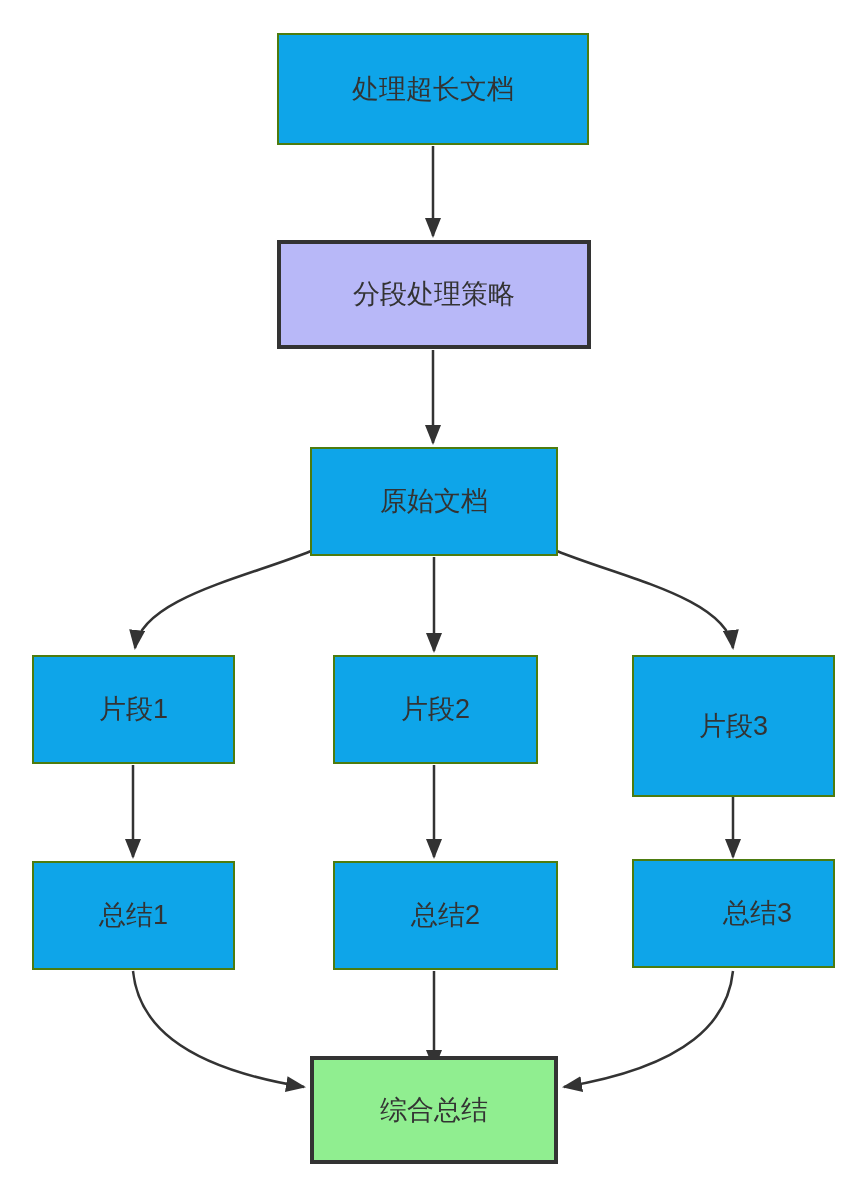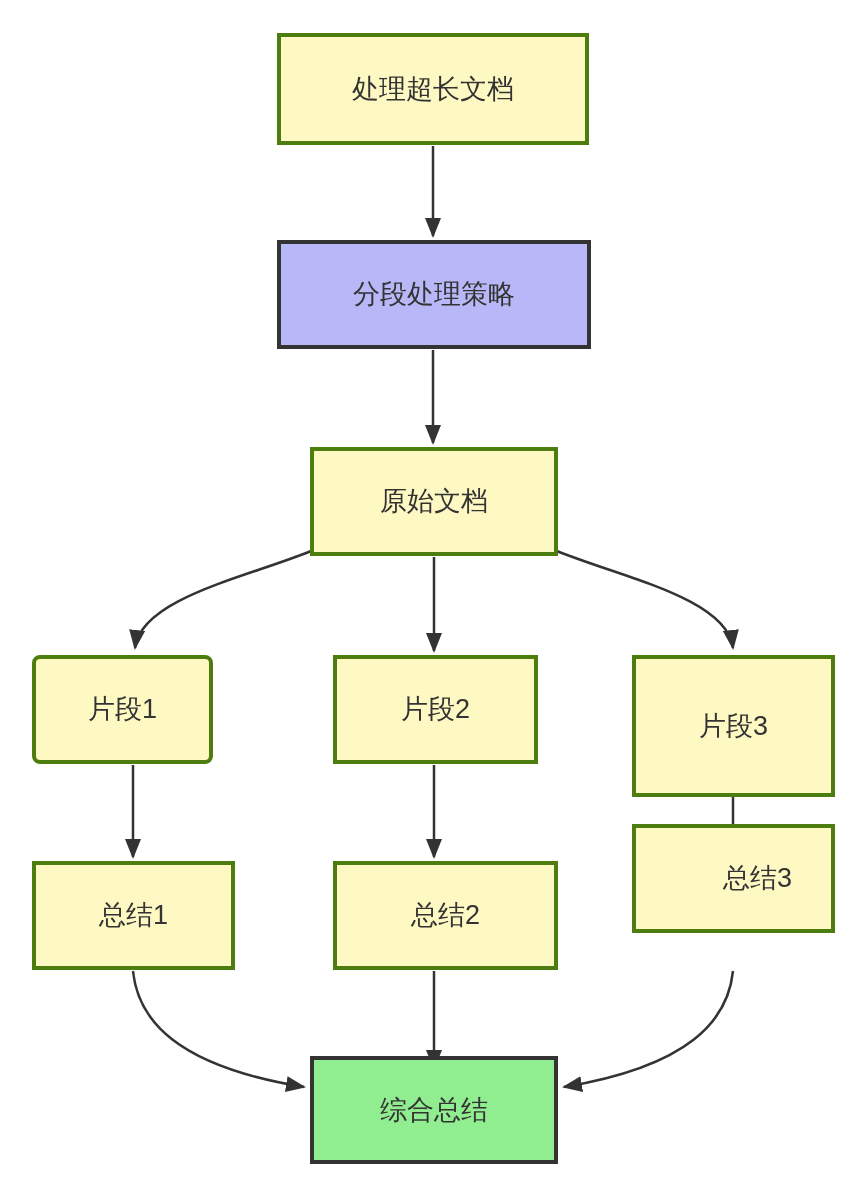--- a/index.html
+++ b/index.html
@@ -22,46 +22,46 @@
     width: 852px;
     height: 1196px;
     z-index: 0;
   }
   .node {
     position: absolute;
     display: flex;
     align-items: center;
     justify-content: center;
     box-sizing: border-box;
-    background: #fef9c3;
-    border: 4px solid #4d7c0f;
+    background: #0ea5e9;
+    border: 2px solid #4d7c0f;
     color: #333333;
     font-size: 27px;
     line-height: 1.2;
     z-index: 1;
     text-align: center;
   }
   .node.bold-purple {
     background: #B8B8F8;
     border: 4px solid #333333;
   }
   .node.bold-green {
     background: #90EE90;
     border: 4px solid #333333;
   }
   
   #node-a  { left: 277px; top: 33px;   width: 312px; height: 112px; }
   #node-b  { left: 277px; top: 240px;  width: 314px; height: 109px; }
   #node-c  { left: 310px; top: 447px;  width: 248px; height: 109px; }
-  #node-d1 { left: 32px;  top: 655px;  width: 181px; height: 109px; border-radius: 8px; }
+  #node-d1 { left: 32px;  top: 655px;  width: 203px; height: 109px; }
   #node-d2 { left: 333px; top: 655px;  width: 205px; height: 109px; }
   #node-d3 { left: 632px; top: 655px;  width: 203px; height: 142px; }
   #node-e1 { left: 32px;  top: 861px;  width: 203px; height: 109px; text-align: right; }
   #node-e2 { left: 333px; top: 861px;  width: 225px; height: 109px; }
-  #node-e3 { left: 632px; top: 824px;  width: 203px; height: 109px; padding-left: 48px; }
+  #node-e3 { left: 632px; top: 859px;  width: 203px; height: 109px; padding-left: 48px; }
   #node-f  { left: 310px; top: 1056px; width: 248px; height: 108px; }
 </style>
 </head>
 <body>
 
 <div class="canvas">
 
   <svg class="edge-layer" viewBox="0 0 852 1196" xmlns="http://www.w3.org/2000/svg">
     <defs>
       <marker id="arrowhead" markerUnits="userSpaceOnUse" markerWidth="20" markerHeight="16" viewBox="0 0 20 16" refX="18" refY="8" orient="auto">

